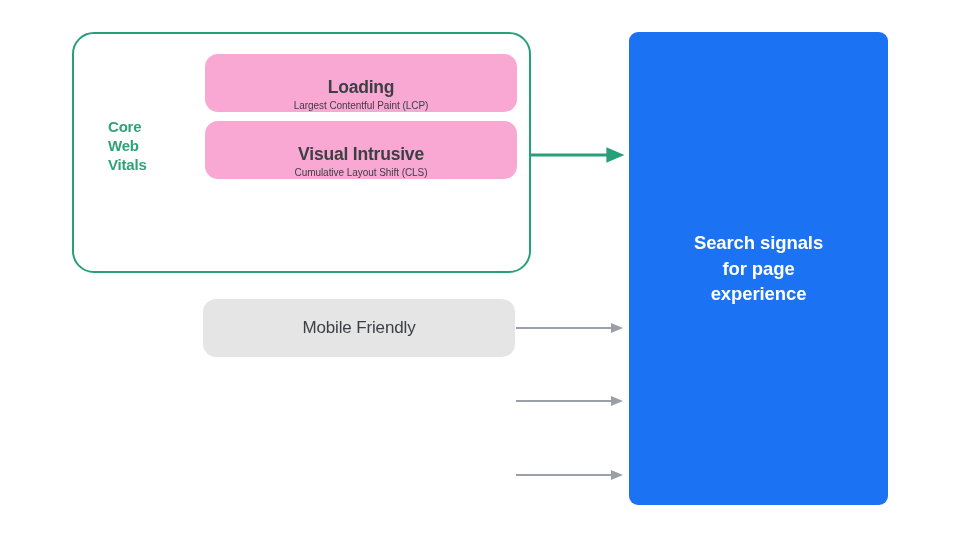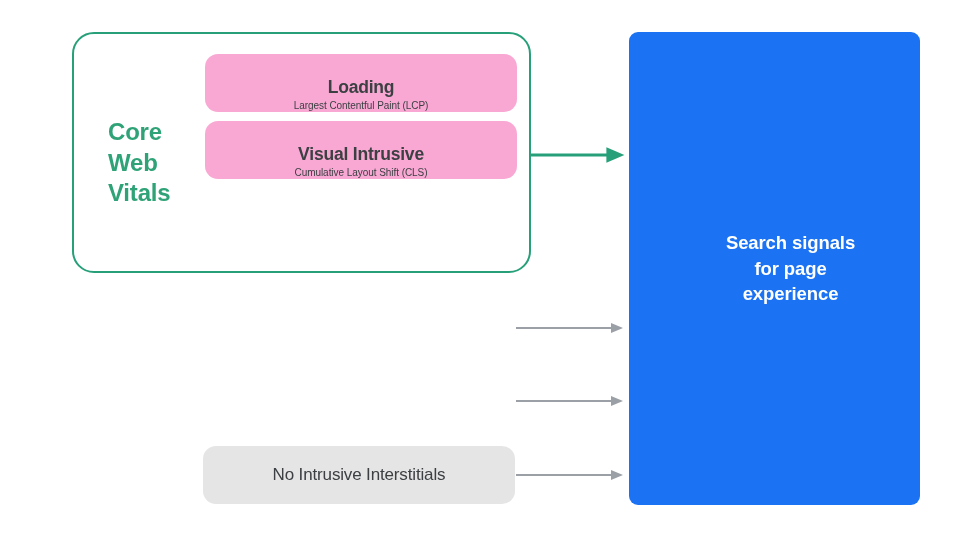--- a/index.html
+++ b/index.html
@@ -33,21 +33,21 @@
     border-radius: 22px;
     background: #ffffff;
   }
 
   .cwv-label {
     position: absolute;
     left: 34px;
     top: 83px;
     width: 90px;
     color: #2fa377;
-    font-size: 24px;
+    font-size: 15px;
     font-weight: bold;
     line-height: 1.28;
     letter-spacing: -0.2px;
     text-align: left;
   }
 
   .cwv-stack {
     position: absolute;
     left: 131px;
     top: 20px;
@@ -112,21 +112,20 @@
     position: absolute;
     left: 629px;
     top: 32px;
     width: 259px;
     height: 473px;
     background: #1b72f2;
     border-radius: 9px;
     display: flex;
     align-items: center;
     justify-content: center;
-    padding-left: 32px;
   }
   .blue-text {
     color: #ffffff;
     font-size: 18.5px;
     font-weight: bold;
     line-height: 1.38;
     text-align: center;
     letter-spacing: -0.1px;
     white-space: pre-line;
   }
@@ -161,25 +160,25 @@
 
 
       <div class="vital-box">
         <div class="vital-title">Visual Intrusive</div>
         <div class="vital-sub">Cumulative Layout Shift (CLS)</div>
       </div>
 
     </div>
   </div>
 
-
-
-  <div class="grey-box" id="grey-2">
-    <span class="grey-label">No Intrusive Interstitials</span>
+  <div class="grey-box" id="grey-0">
+    <span class="grey-label">Mobile Friendly</span>
   </div>
+
+
 
   <svg class="arrows" viewBox="0 0 960 540" width="960" height="540" xmlns="http://www.w3.org/2000/svg">
     <defs>
       <marker id="arrowGreen" markerWidth="7" markerHeight="7" refX="3.2" refY="3" orient="auto" markerUnits="strokeWidth">
         <path d="M0,0.4 L6,3 L0,5.6 z" fill="#27a07a"></path>
       </marker>
       <marker id="arrowGrey" markerWidth="6.5" markerHeight="6.5" refX="3" refY="2.8" orient="auto" markerUnits="strokeWidth">
         <path d="M0,0.3 L6,2.8 L0,5.3 z" fill="#9aa0a6"></path>
       </marker>
     </defs>

